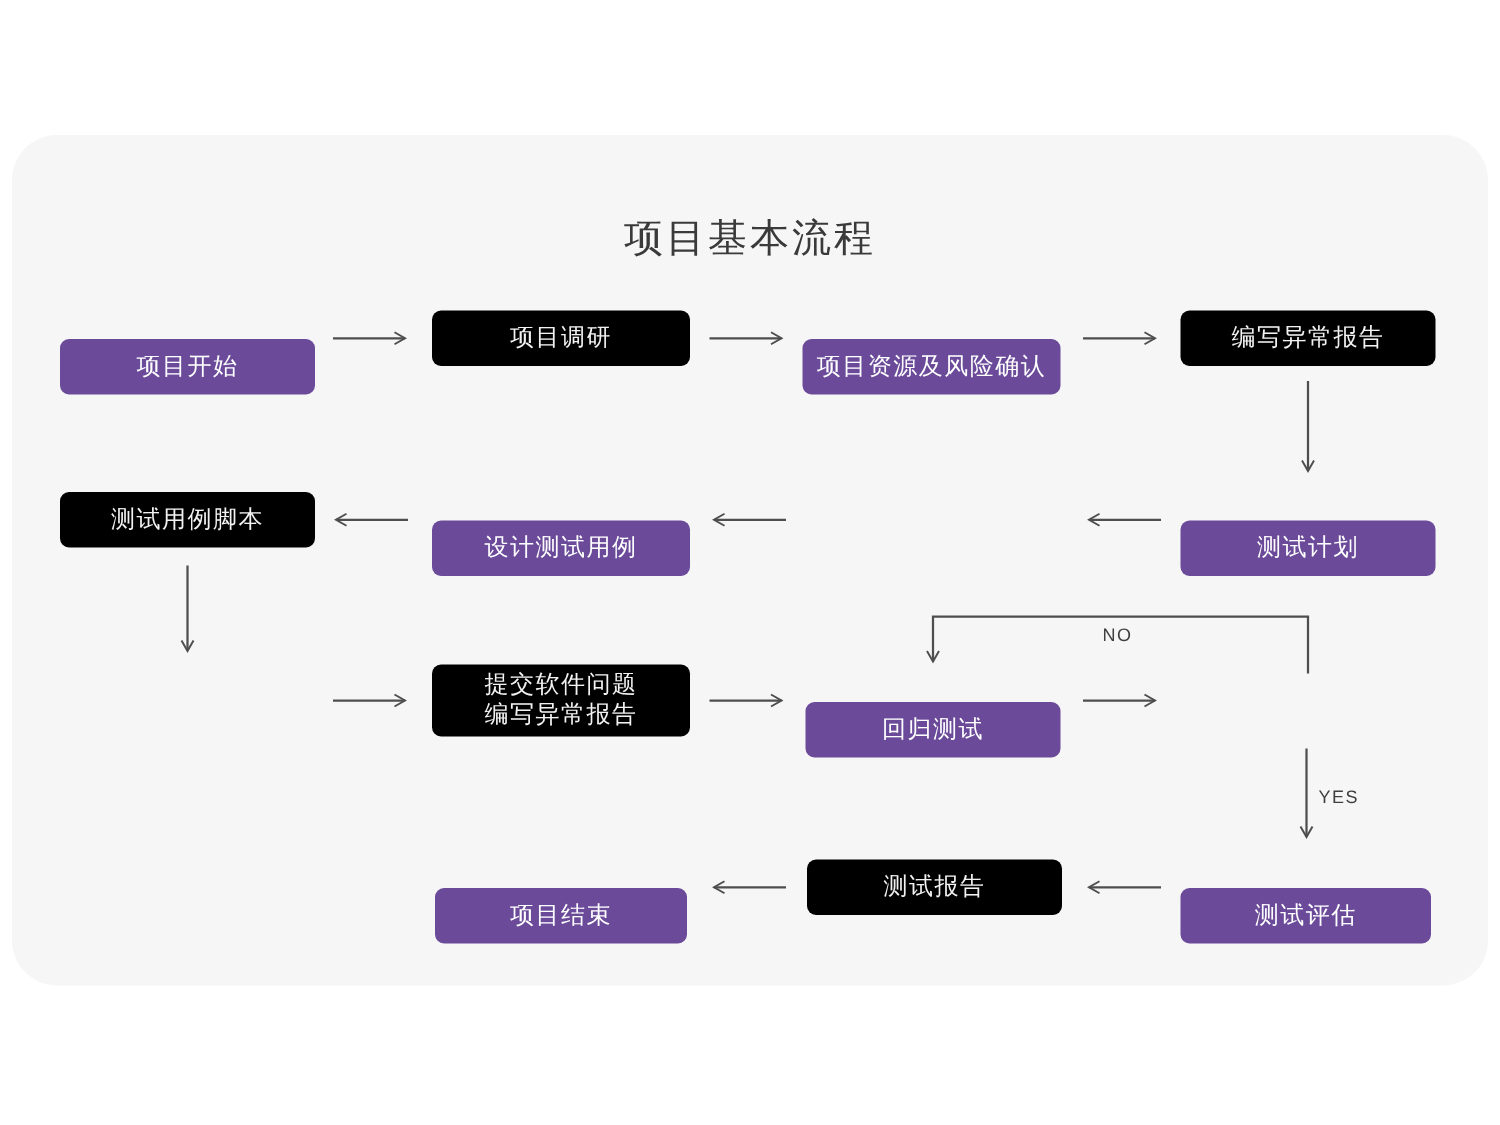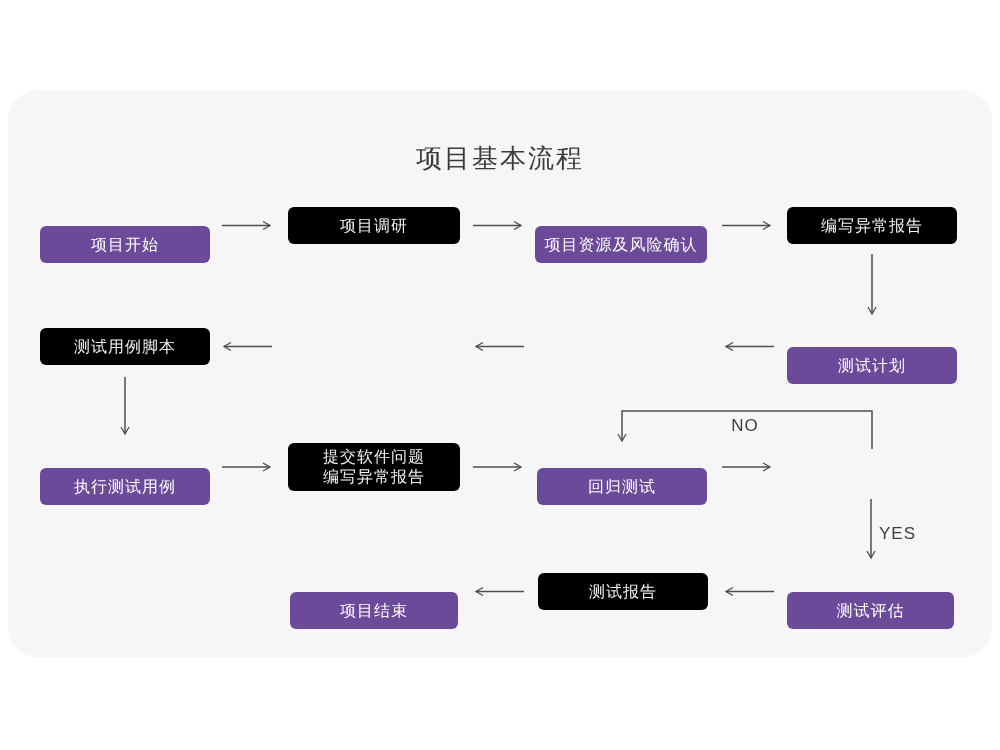--- a/index.html
+++ b/index.html
@@ -15,21 +15,21 @@
     letter-spacing:2px;
   }
   .node {
     position:absolute; display:flex; align-items:center; justify-content:center;
     border-radius:6px; font-size:16px; letter-spacing:1px;
     text-align:center; white-space:pre-line; line-height:20px;
   }
   .node.purple { background:#6a4a99; color:#ffffff;margin-top:19px; }
   .node.gray   { background:#000000; color:#f2f2f2; }
   .edge-label {
-    position:absolute; font-size:17px; color:#3f3f3f; letter-spacing:1px;
+    position:absolute; font-size:12px; color:#3f3f3f; letter-spacing:1px;
   }
   svg.arrows { position:absolute; left:0; top:0; width:1000px; height:750px; pointer-events:none; }
   svg.arrows path { stroke:#4e4e4e; stroke-width:1.5; fill:none; }
 </style>
 </head>
 <body>
 
 <div class="stage">
   <div class="card"></div>
 
@@ -78,27 +78,27 @@
   <div class="node purple" style="left:535px;top:207px;width:172px;height:37px">
     <span>项目资源及风险确认</span>
   </div>
   <div class="node gray" style="left:787px;top:207px;width:170px;height:37px">
     <span>编写异常报告</span>
   </div>
 
   <div class="node gray" style="left:40px;top:328px;width:170px;height:37px">
     <span>测试用例脚本</span>
   </div>
+  <div class="node purple" style="left:288px;top:328px;width:172px;height:37px">
+    <span>设计测试用例</span>
+  </div>
   <div class="node purple" style="left:787px;top:328px;width:170px;height:37px">
     <span>测试计划</span>
   </div>
 
-  <div class="node purple" style="left:40px;top:449px;width:170px;height:37px">
-    <span>执行测试用例</span>
-  </div>
   <div class="node gray" style="left:288px;top:443px;width:172px;height:48px">
     <span>提交软件问题
 编写异常报告</span>
   </div>
   <div class="node purple" style="left:537px;top:449px;width:170px;height:37px">
     <span>回归测试</span>
   </div>
 
   <div class="node purple" style="left:787px;top:573px;width:167px;height:37px">
     <span>测试评估</span>

